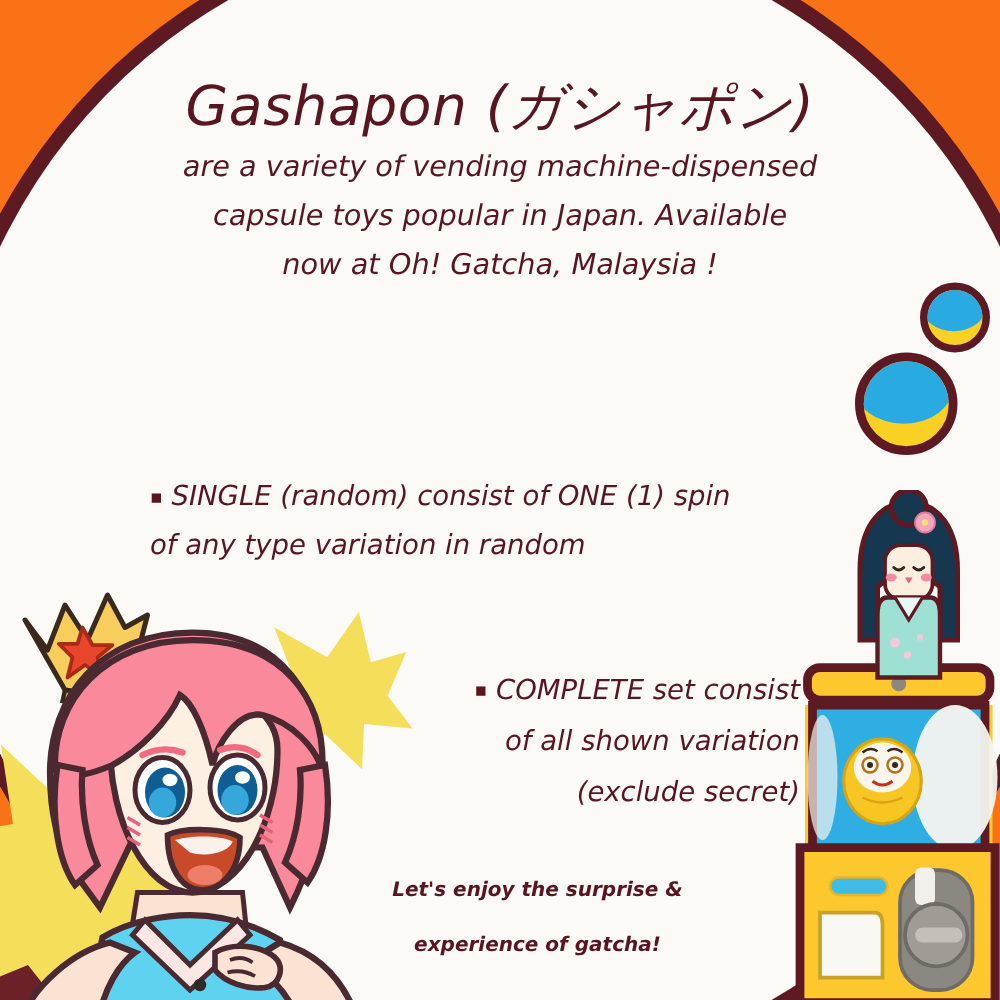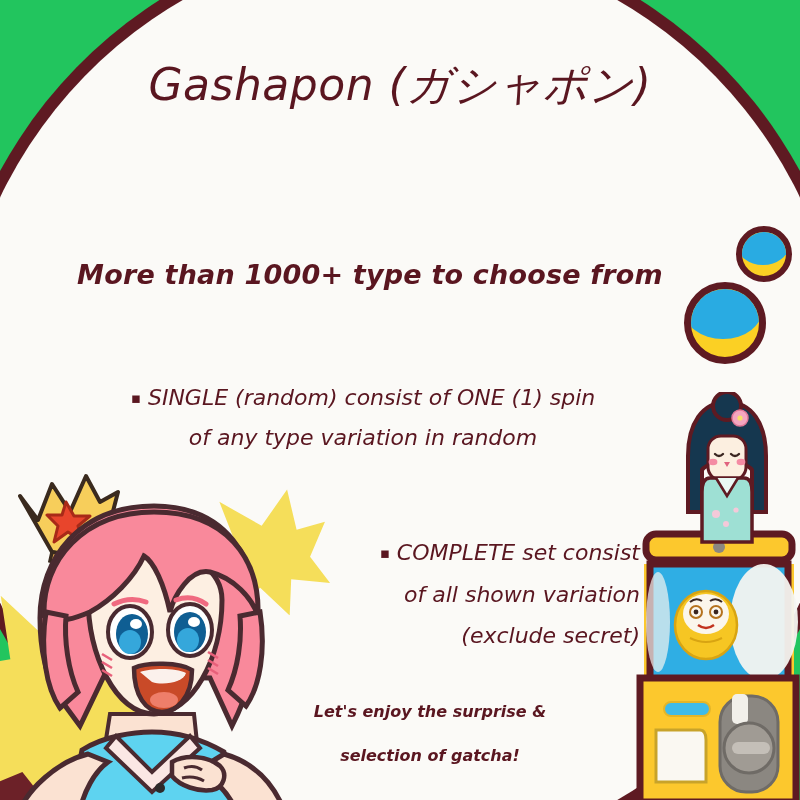--- a/index.html
+++ b/index.html
@@ -6,21 +6,21 @@
   html, body {
     margin: 0;
     padding: 0;
     background: #ffffff;
   }
   .canvas {
     position: relative;
     width: 800px;
     height: 800px;
     overflow: hidden;
-    background: #22c55e;
+    background: #f97316;
     font-family: "DejaVu Sans", sans-serif;
   }
 
   
   .card-outline {
     position: absolute;
     left: -58px;
     top: -70px;
     width: 916px;
     height: 940px;
@@ -117,23 +117,22 @@
     font-size: 27px;
     font-weight: bold;
     font-style: italic;
     line-height: 50px;
     color: #5A1620;
     letter-spacing: 0.2px;
   }
   .bullet-single {
     position: absolute;
     top: 378px;
-    left: 103px;
+    left: 120px;
     width: 520px;
-    text-align: center;
     font-size: 22px;
     font-style: italic;
     line-height: 39px;
     color: #5A1620;
   }
   .bullet-complete {
     position: absolute;
     top: 532px;
     left: 290px;
     width: 350px;
@@ -348,23 +347,27 @@
                C162 212 150 196 150 168 Z" fill="#C94A28" stroke="#4A2A30" stroke-width="4.5"></path>
       <path d="M156 172 C168 168 192 168 202 173 C200 182 180 186 168 182 Z" fill="#FBF1EC"></path>
       <ellipse cx="180" cy="200" rx="14" ry="8" fill="#EE7E6A"></ellipse>
     </svg>
   </div>
 
   <div class="text-layer">
 
     <div class="title">Gashapon (ガシャポン)</div>
 
+    <div class="intro">
+      <div>are a variety of vending machine-dispensed</div>
+      <div>capsule toys popular in Japan. Available</div>
+      <div>now at Oh! Gatcha, Malaysia !</div>
+    </div>
 
     <div class="headline">
-      <div>More than 1000+ type to choose from</div>
     </div>
 
     <div class="bullet-single">
       <div class="nb">
         <span class="sq-bullet">▪</span>
         <span>SINGLE (random) consist of ONE (1) spin</span>
       </div>
       <div>of any type variation in random</div>
     </div>
 
@@ -372,17 +375,17 @@
       <div class="nb">
         <span class="sq-bullet">▪</span>
         <span>COMPLETE set consist</span>
       </div>
       <div>of all shown variation</div>
       <div>(exclude secret)</div>
     </div>
 
     <div class="closing">
       <div>Let's enjoy the surprise &amp;</div>
-      <div>selection of gatcha!</div>
+      <div>experience of gatcha!</div>
     </div>
 
   </div>
 </div>
 
 </body></html>

